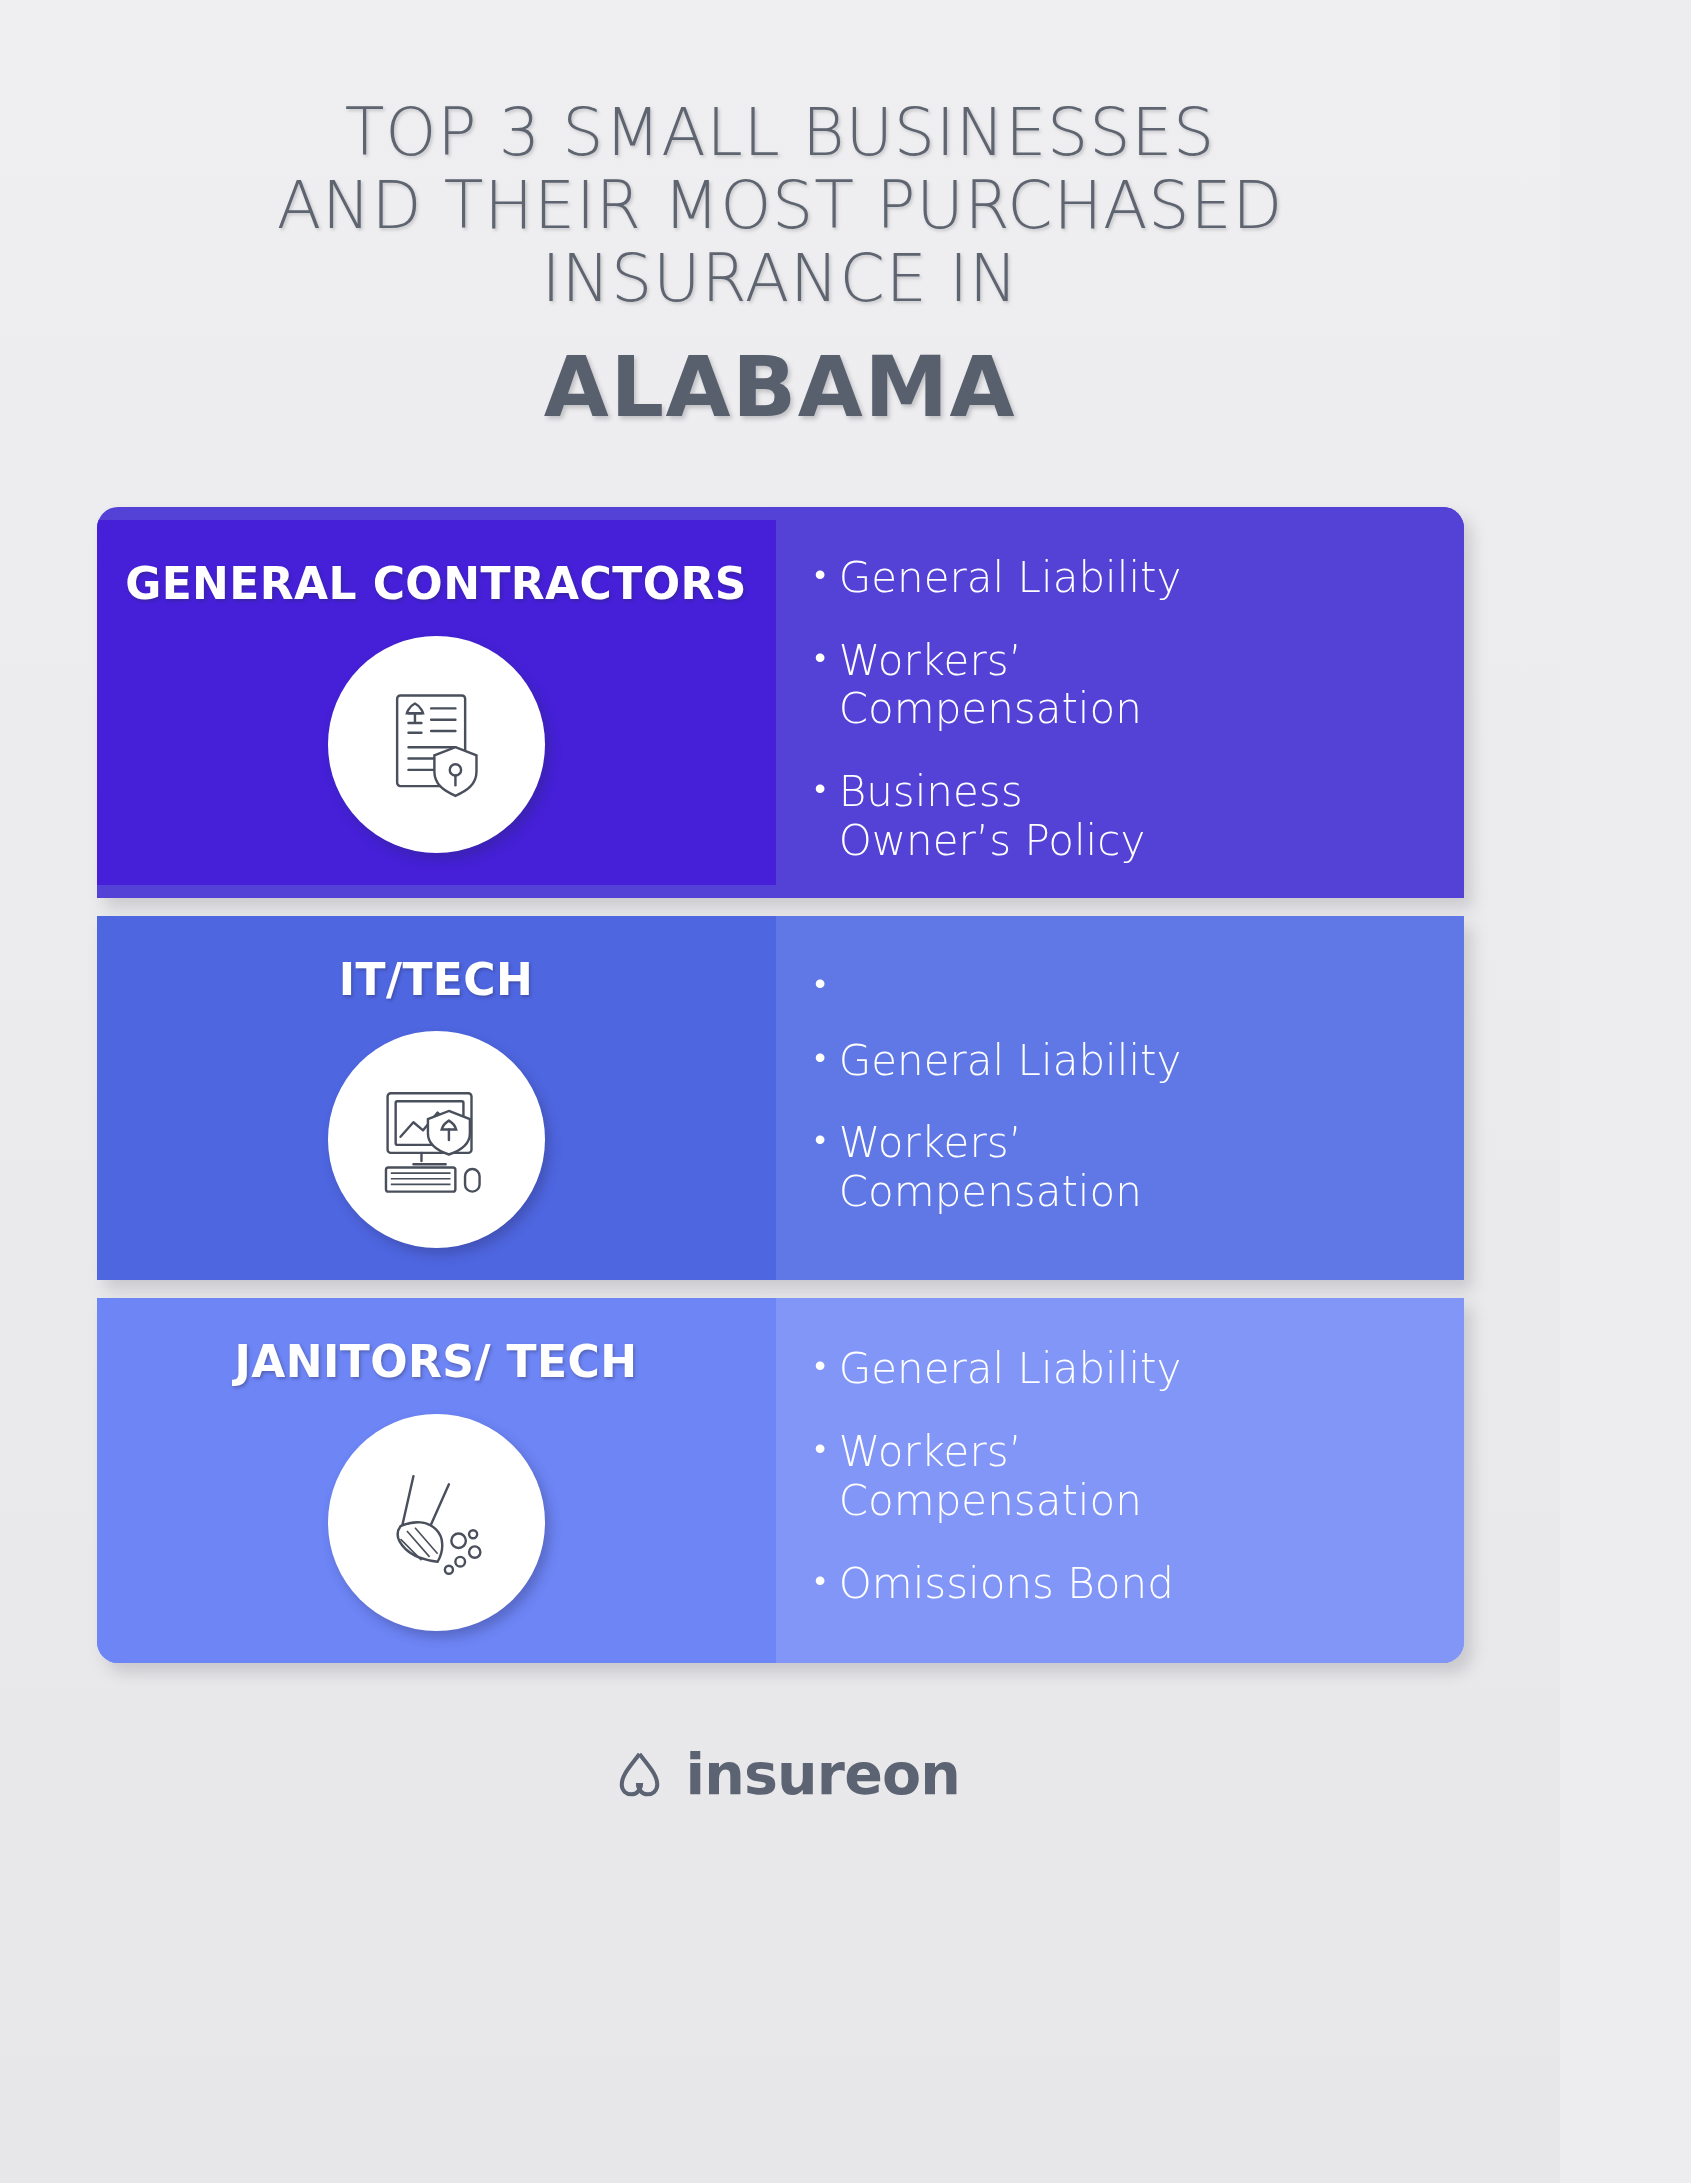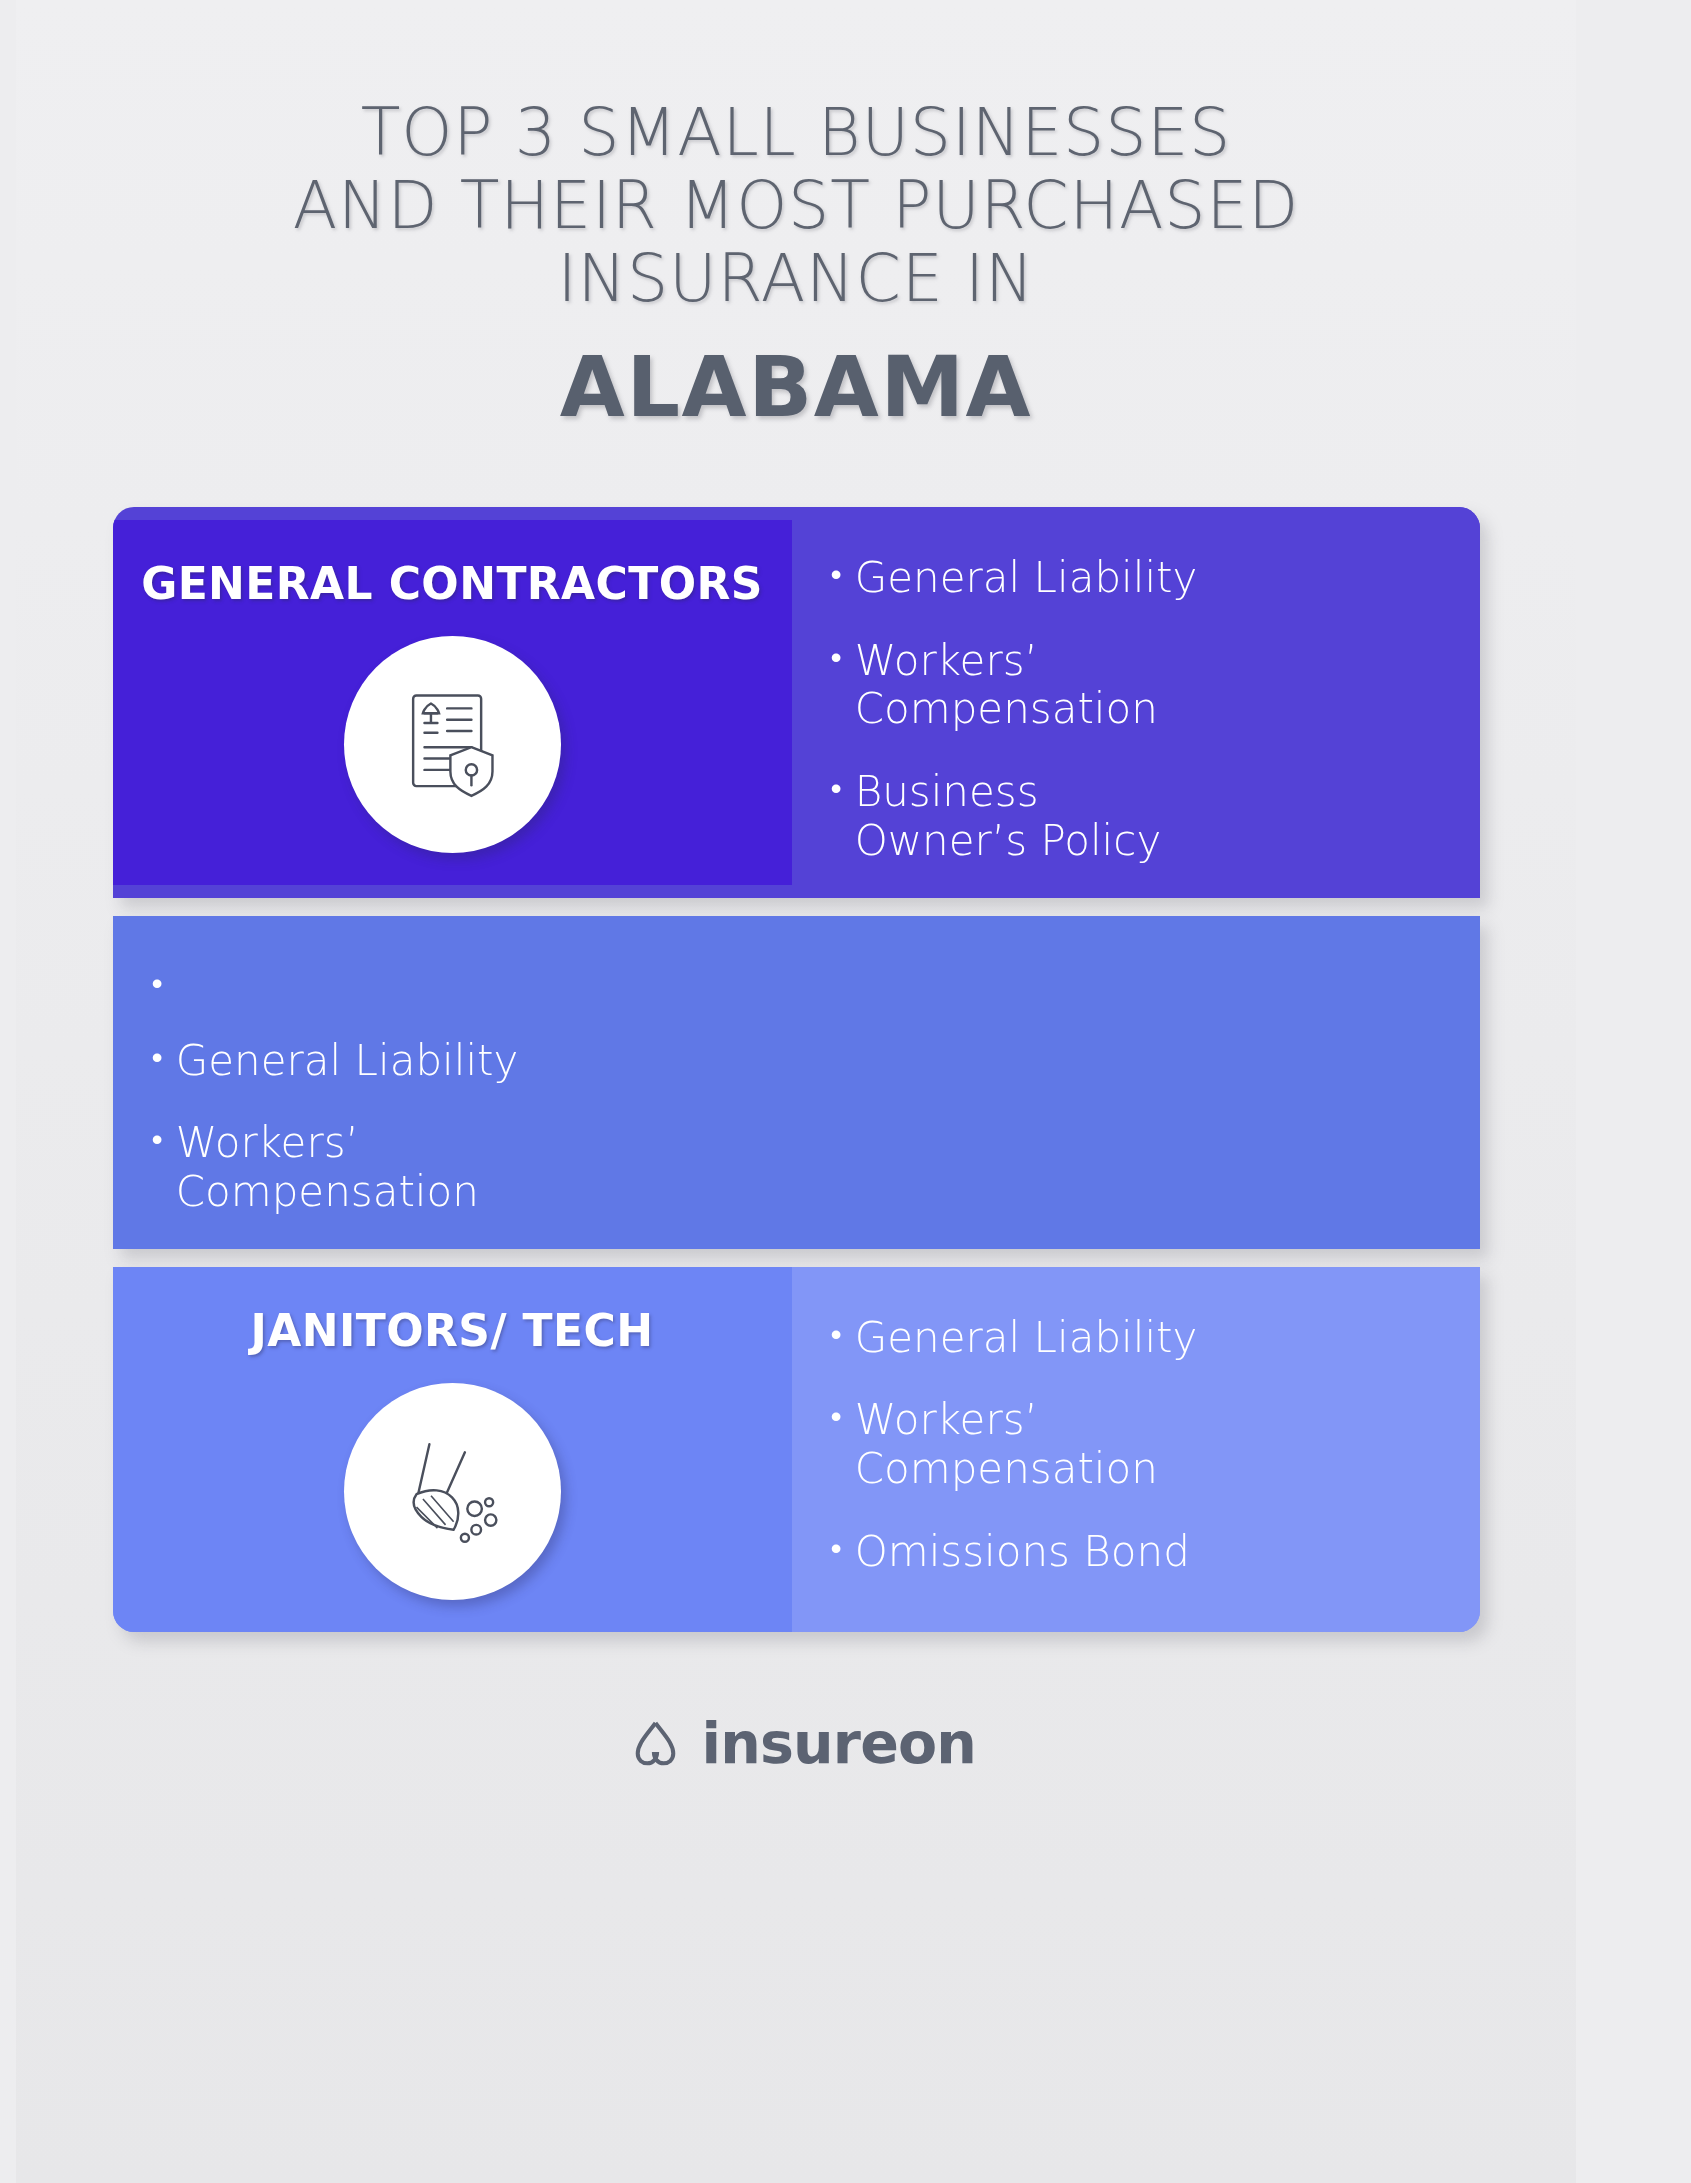--- a/index.html
+++ b/index.html
@@ -12,21 +12,20 @@
     background: #ededef;
     font-family: "Liberation Sans", sans-serif;
     overflow: hidden;
   }
   .page {
     position: relative;
     width: 1560px;
     height: 2183px;
     background: linear-gradient(180deg, #efeff1 0%, #eaeaec 60%, #e7e7e9 100%);
     box-sizing: border-box;
-    margin-left: 16px;
   }
 
   
   .title-block {
     padding-top: 97px;
     text-align: center;
   }
   .title-line {
     font-family: "DejaVu Sans", sans-serif;
     font-weight: 300;
@@ -190,20 +189,37 @@
         </div>
         <div class="policy">
           <span class="bullet">•</span>
           <span class="policy-text">Business
 Owner’s Policy</span>
         </div>
       </div>
     </div>
 
     <div class="card" style="background:#6078e6;">
+      <div class="card-left" style="background:#4e66e0;">
+        <div class="card-title">IT/TECH</div>
+        <div class="icon-circle">
+          <svg width="142" height="142" viewBox="0 0 176 176" fill="none" stroke="#4a4f5c" stroke-width="3">
+            <rect x="28" y="30" width="104" height="74" rx="4"></rect>
+            <rect x="38" y="40" width="84" height="54" rx="2"></rect>
+            <path d="M44 84 l16 -18 l12 10 l18 -22 l14 16" stroke-linecap="round" stroke-linejoin="round"></path>
+            <path d="M70 104 v10 M60 118 h40" stroke-linecap="round"></path>
+            <path d="M104 52 l26 10 v18 c0 14 -11 21 -26 26 c-15 -5 -26 -12 -26 -26 v-18 z" fill="#ffffff"></path>
+            <path d="M104 64 c-7 4 -9 11 -9 11 h18 c0 0 -2 -7 -9 -11 z"></path>
+            <path d="M104 75 v13" stroke-linecap="round"></path>
+            <rect x="26" y="122" width="86" height="30" rx="3"></rect>
+            <path d="M32 129 h74 M32 136 h74 M32 143 h74" stroke-width="2"></path>
+            <rect x="124" y="124" width="18" height="28" rx="9"></rect>
+          </svg>
+        </div>
+      </div>
       <div class="card-right" style="background:#6078e6;">
         <div class="policy">
           <span class="bullet">•</span>
         </div>
         <div class="policy">
           <span class="bullet">•</span>
           <span class="policy-text">General Liability</span>
         </div>
         <div class="policy">
           <span class="bullet">•</span>

